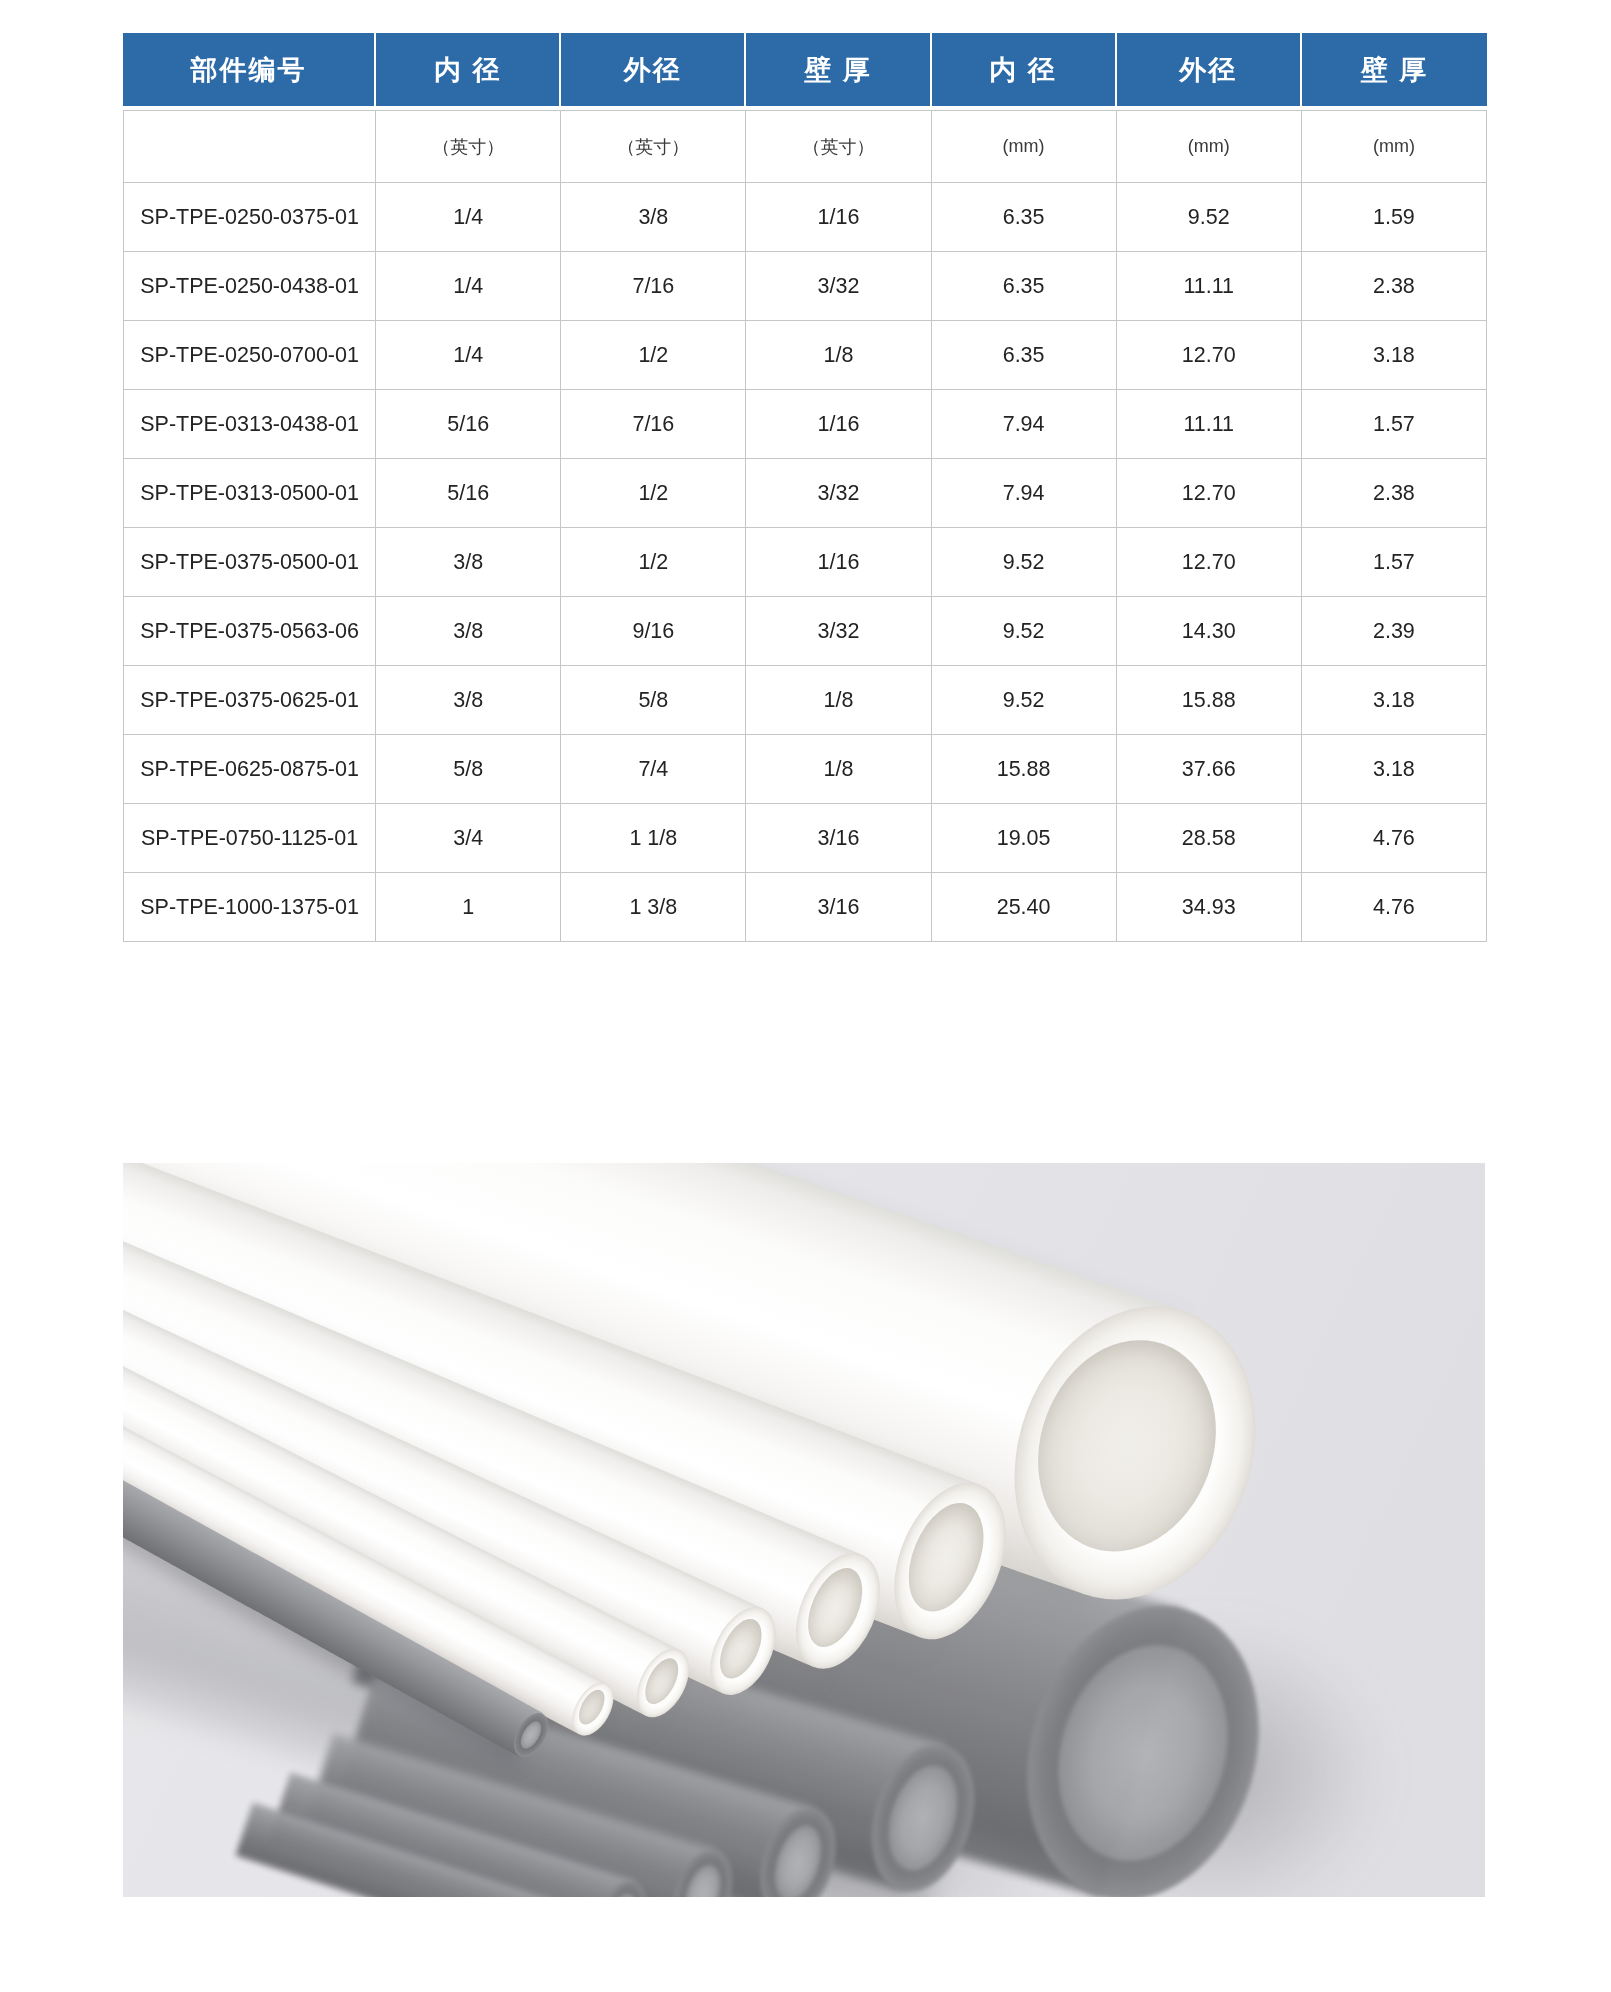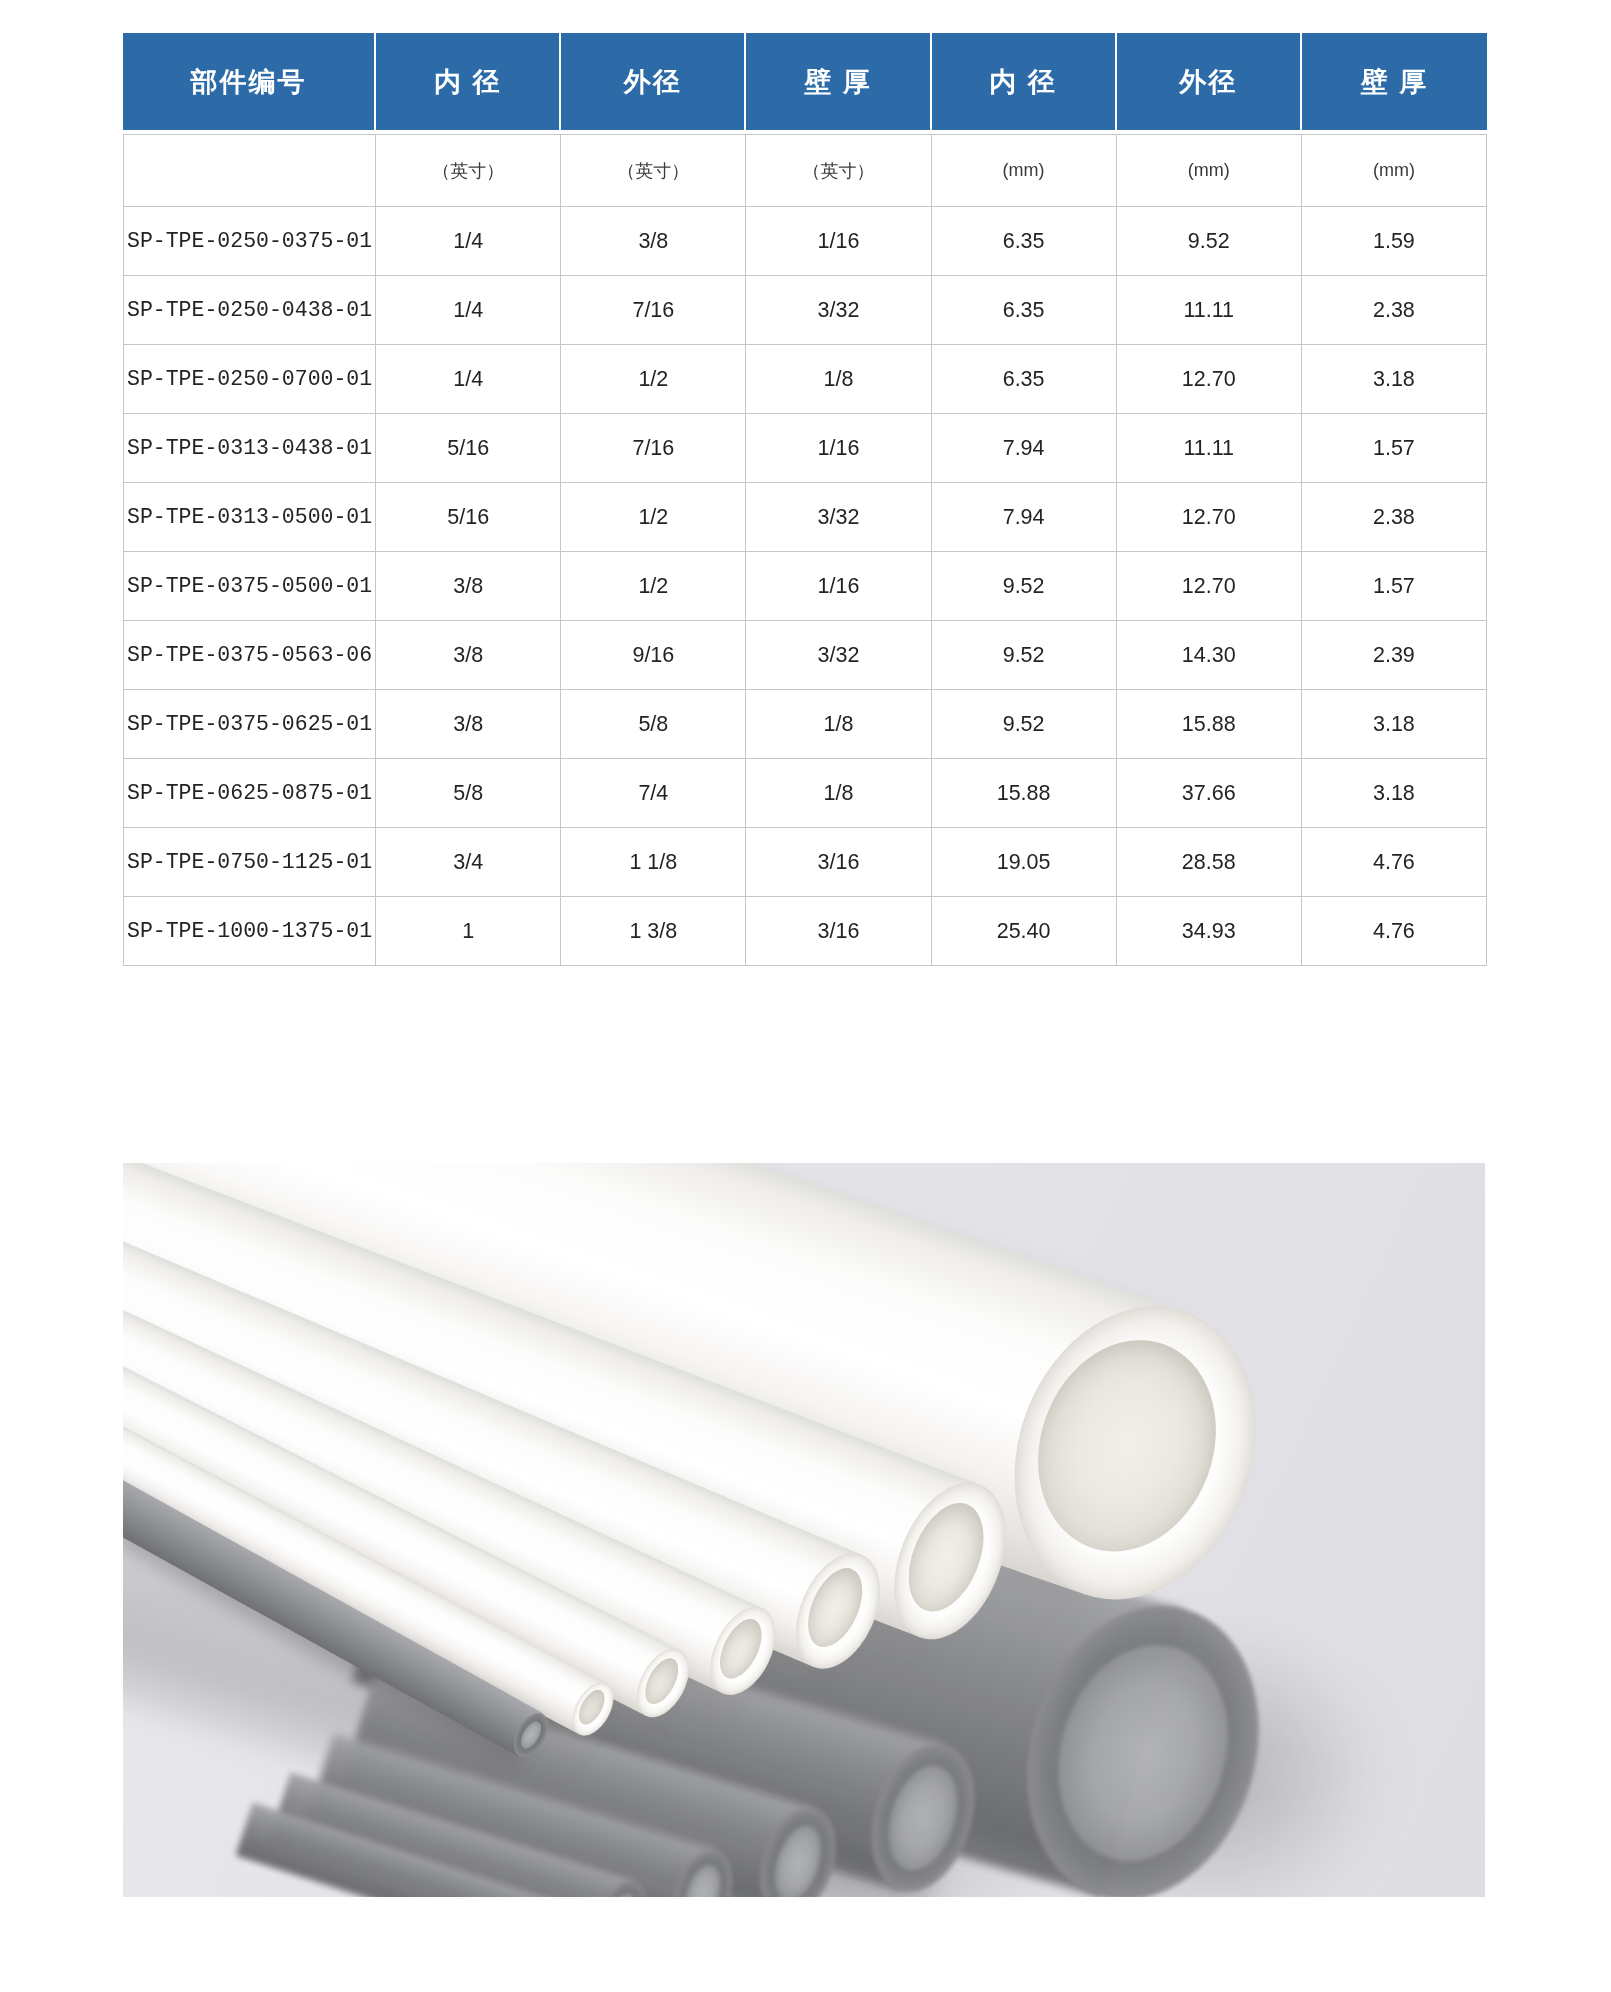--- a/index.html
+++ b/index.html
@@ -13,34 +13,34 @@
   table.spec {
     position:absolute; left:123px; top:33px; width:1364px;
     border-collapse:separate; border-spacing:0; table-layout:fixed;
   }
   table.spec col.c0 { width:253px; }
   table.spec col.cn { width:185px; }
   tr.head th {
     background:var(--header-bg,#2c6ba8); color:var(--header-text,#ffffff);
     font-size:27px; font-weight:bold; height:65px; letter-spacing:2px;
     border-right:2px solid #ffffff; border-bottom:4px solid #ffffff;
-    padding:16px; text-align:center; vertical-align:middle;
+    padding:4px; text-align:center; vertical-align:middle;
   }
   tr.head th:last-child { border-right:none; }
   tr.units td {
     height:71px; font-size:18px; color:var(--unit-text,#3a3a3a);
     border-top:1px solid var(--grid-line,#c6c6c6);
   }
   tr.units td, tbody.rows td {
     background:#ffffff; text-align:center; vertical-align:middle;
     border-bottom:1px solid var(--grid-line,#c6c6c6);
     border-right:1px solid var(--grid-line,#c6c6c6);
     padding:0;
   }
-  tr.units td:first-child, tbody.rows td:first-child { border-left:1px solid var(--grid-line,#c6c6c6);font-family:Liberation Mono, monospace; }
+  tr.units td:first-child, tbody.rows td:first-child { border-left:1px solid var(--grid-line,#c6c6c6); }
   tbody.rows td { height:68px; font-size:21.5px; color:var(--body-text,#232323); }
 
   
   .photo {
     position:absolute; left:123px; top:1163px; width:1362px; height:734px; overflow:hidden;
     background:linear-gradient(115deg,#e9e9ec 0%,#e4e4e8 45%,#dedee2 100%);
   }
   .photo .shape { position:absolute; }
 </style>
 </head>

